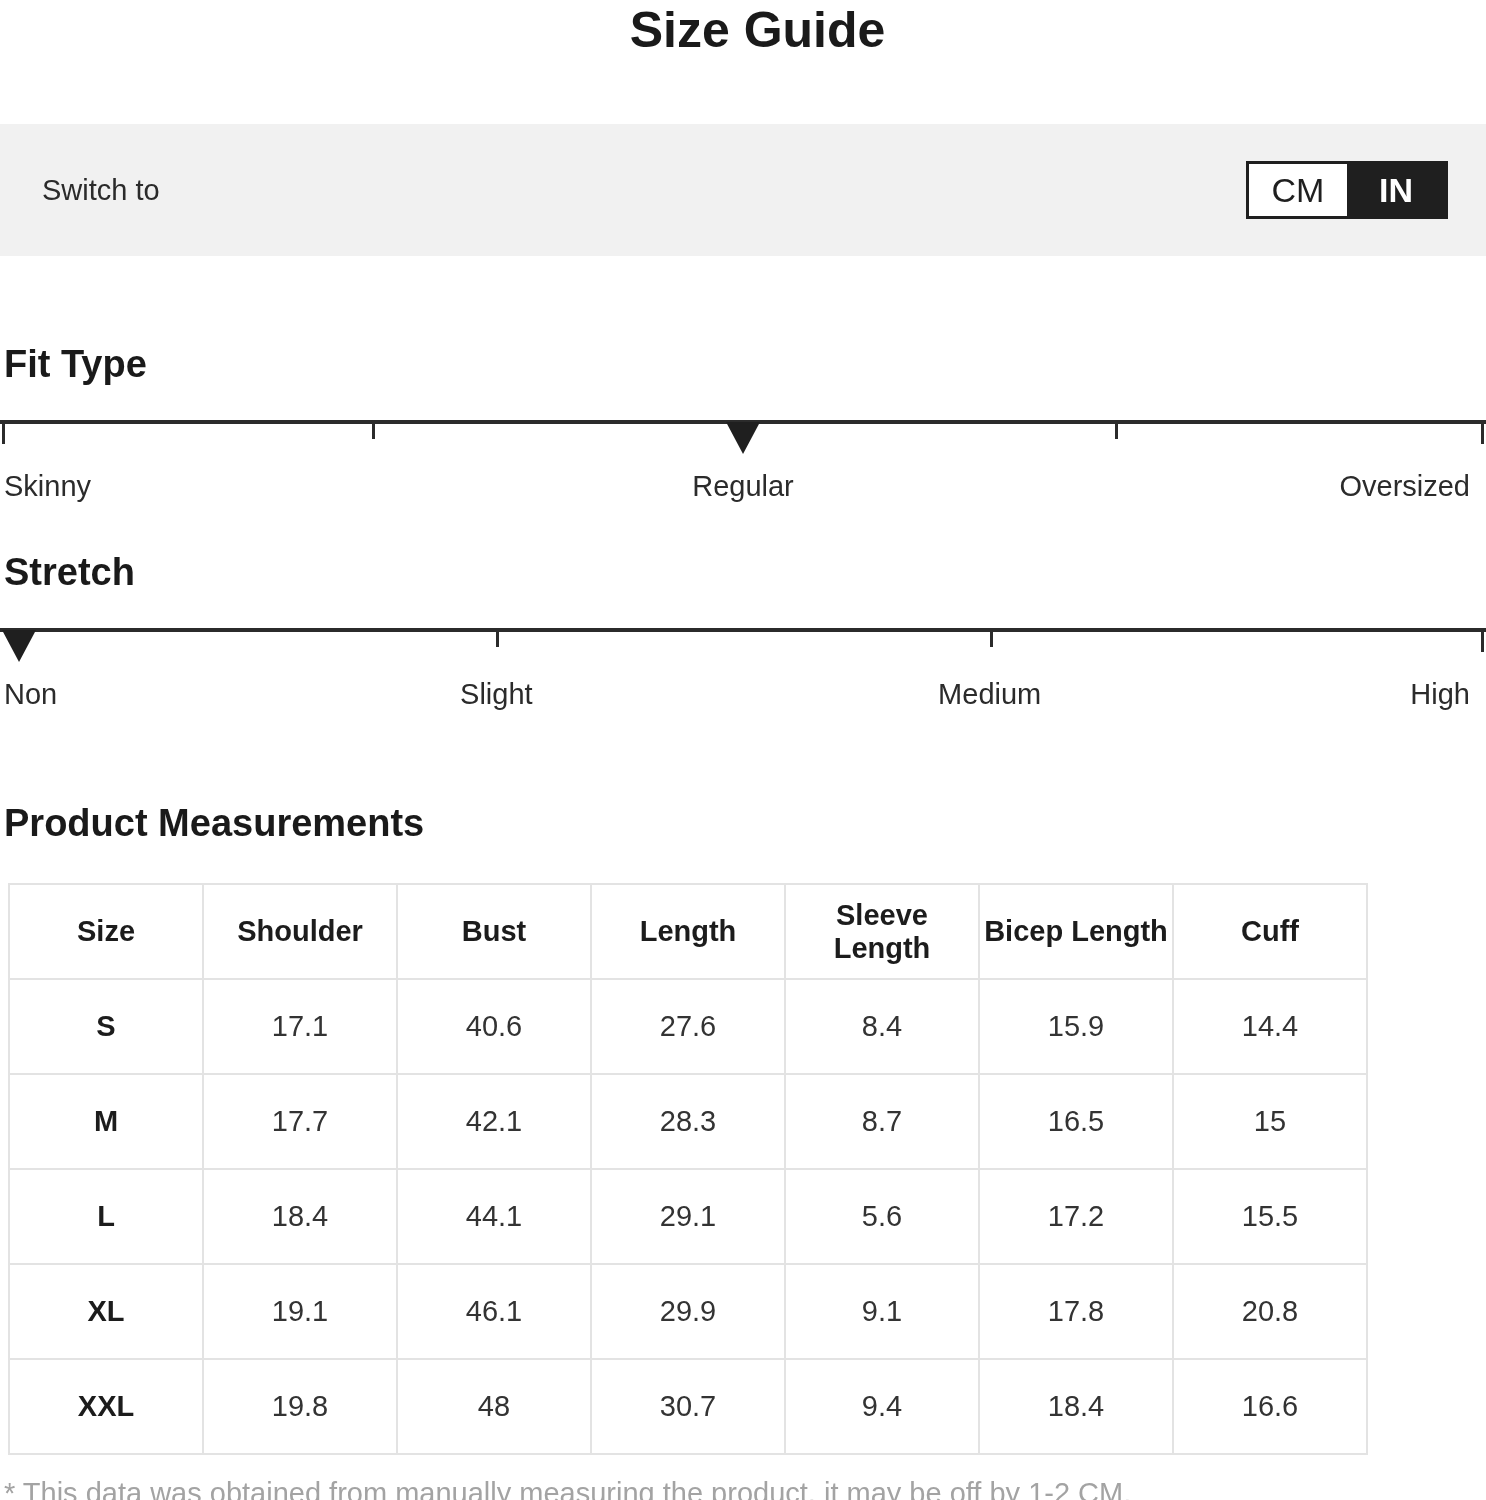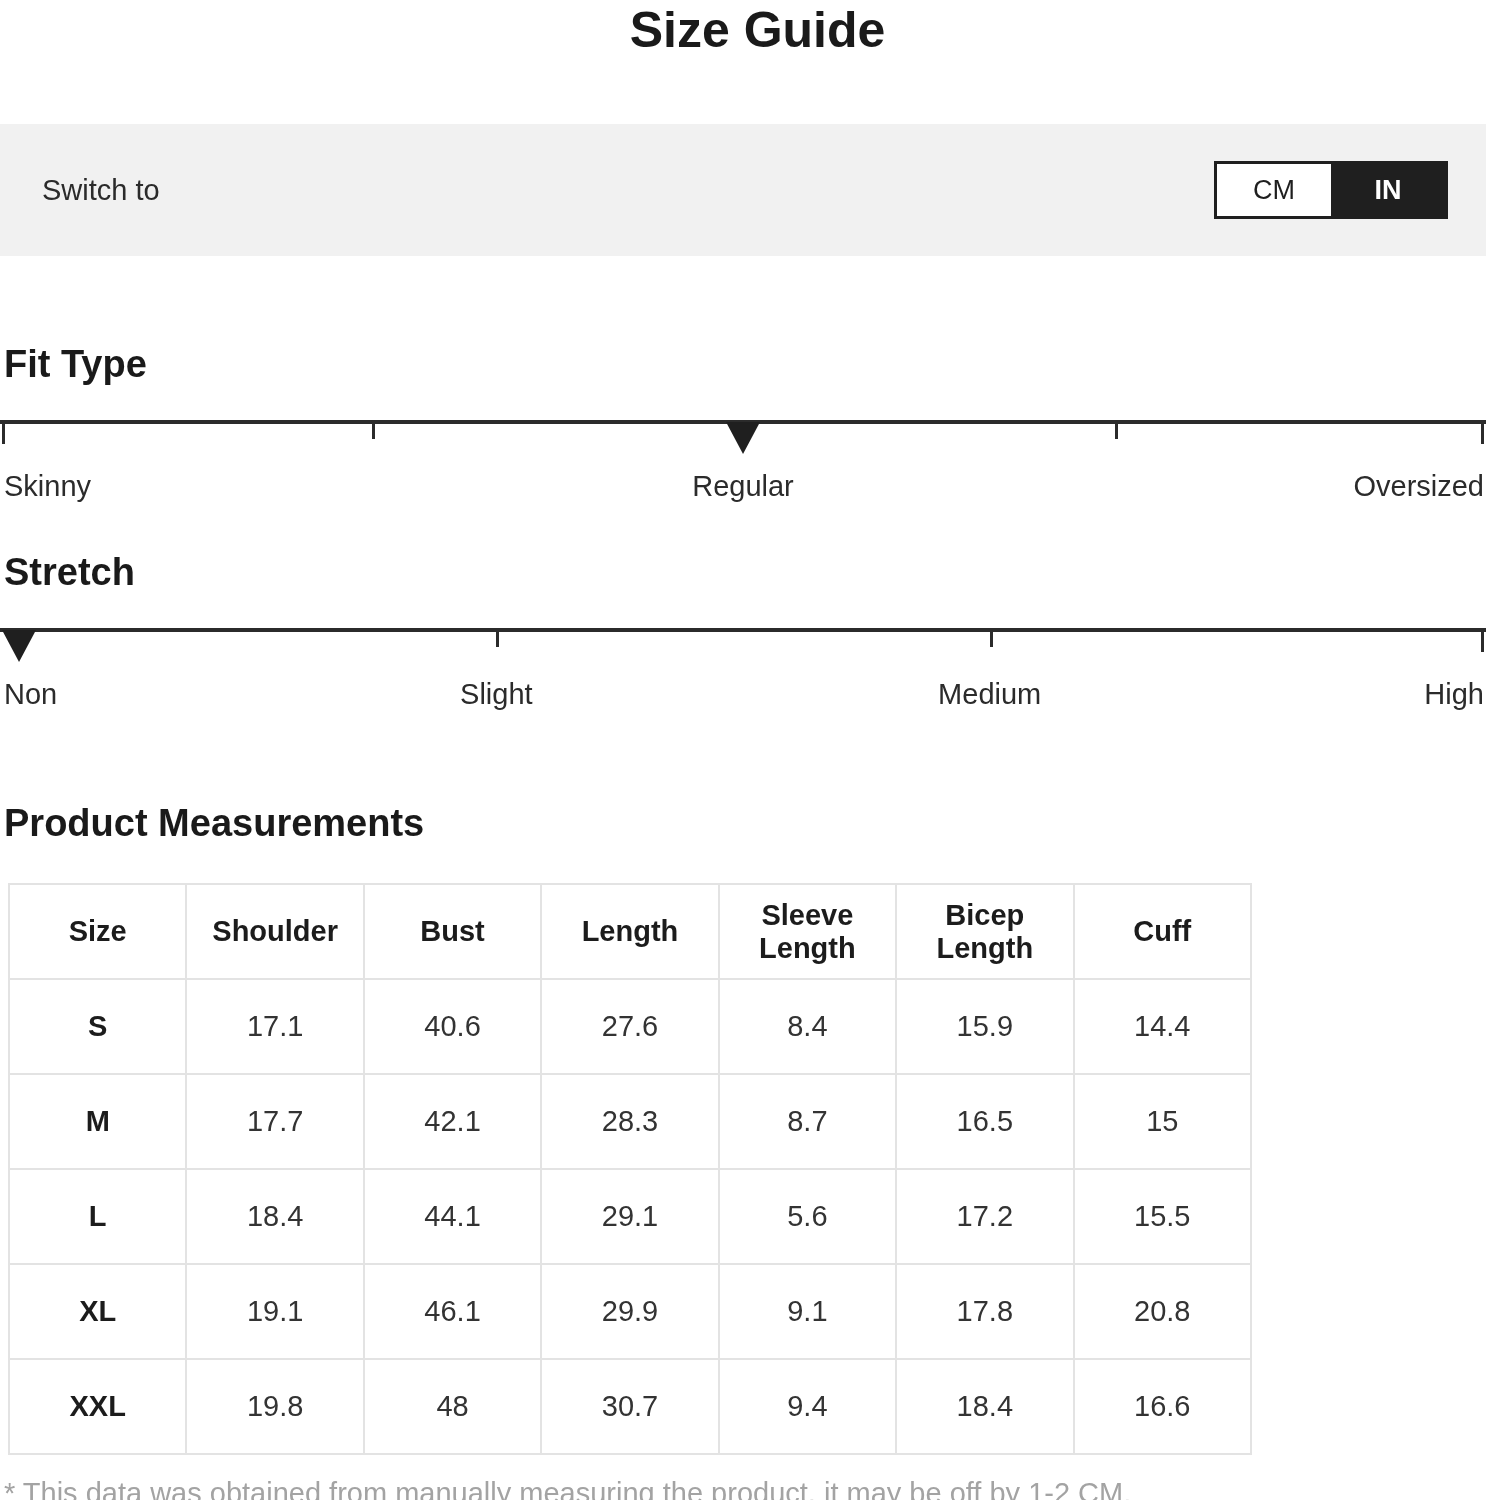--- a/index.html
+++ b/index.html
@@ -32,26 +32,26 @@
     padding: 0 38px 0 42px;
   }
   .unit-bar .switch-label { font-size: 29px; color: #2b2b2b; }
   .unit-toggle {
     margin-left: auto;
     display: flex;
     border: 3px solid #1f1f1f;
     background: #ffffff;
   }
   .unit-btn {
-    width: 114px;
+    width: 98px;
     height: 52px;
     display: flex;
     align-items: center;
     justify-content: center;
-    font-size: 27px;
+    font-size: 34px;
     cursor: pointer;
     border: none;
     background: #ffffff;
     color: #1f1f1f;
     font-family: "Liberation Sans", sans-serif;
   }
   .unit-btn.selected {
     background: #1f1f1f;
     color: #ffffff;
     font-weight: bold;
@@ -99,29 +99,29 @@
   }
   .labels-row {
     position: relative;
     margin-top: 4px;
     height: 34px;
     font-size: 29px;
     color: #2b2b2b;
   }
   .labels-row .lab { position: absolute; top: 0; white-space: nowrap; }
   .lab.at-left   { left: 4px; }
-  .lab.at-right  { right: 2px; }
+  .lab.at-right  { right: 16px; }
   .lab.at-center { left: 50%; transform: translateX(-50%); }
   .lab.at-33     { left: 33.4%; transform: translateX(-50%); }
   .lab.at-66     { left: 66.6%; transform: translateX(-50%); }
 
   
   .meas-table {
     margin: 38px 8px 0 8px;
-    width: 1244px;
+    width: 1360px;
     border-collapse: collapse;
     table-layout: fixed;
   }
   .meas-table th, .meas-table td {
     border: 2px solid #e3e3e3;
     height: 95px;
     text-align: center;
     vertical-align: middle;
     font-size: 29px;
     color: #333333;

